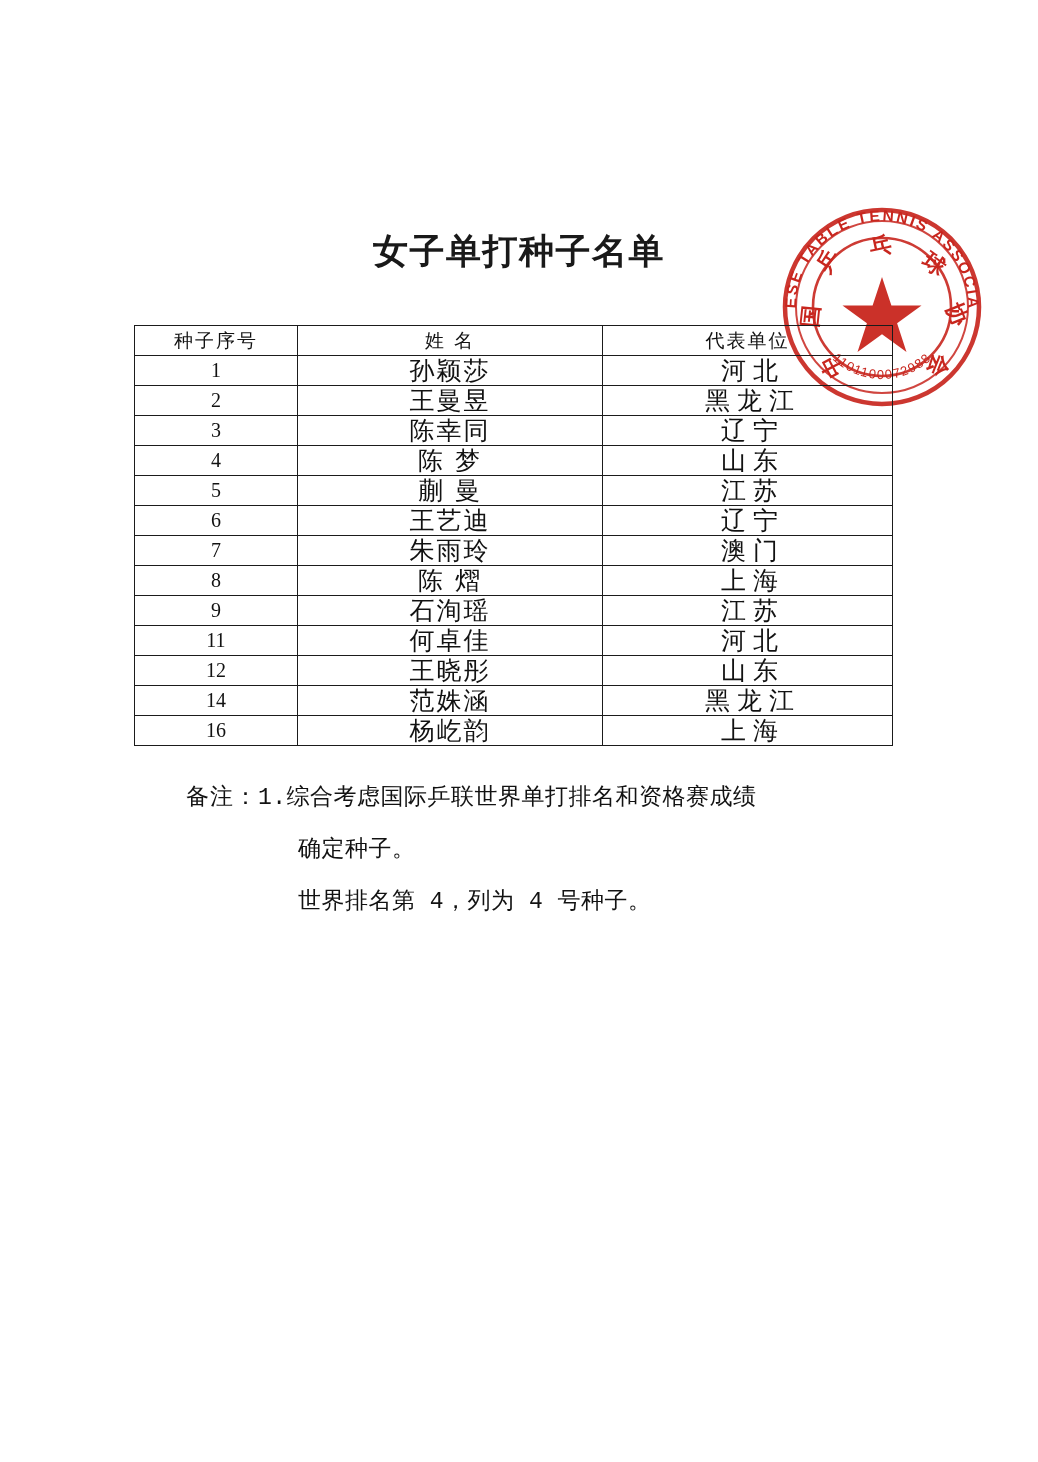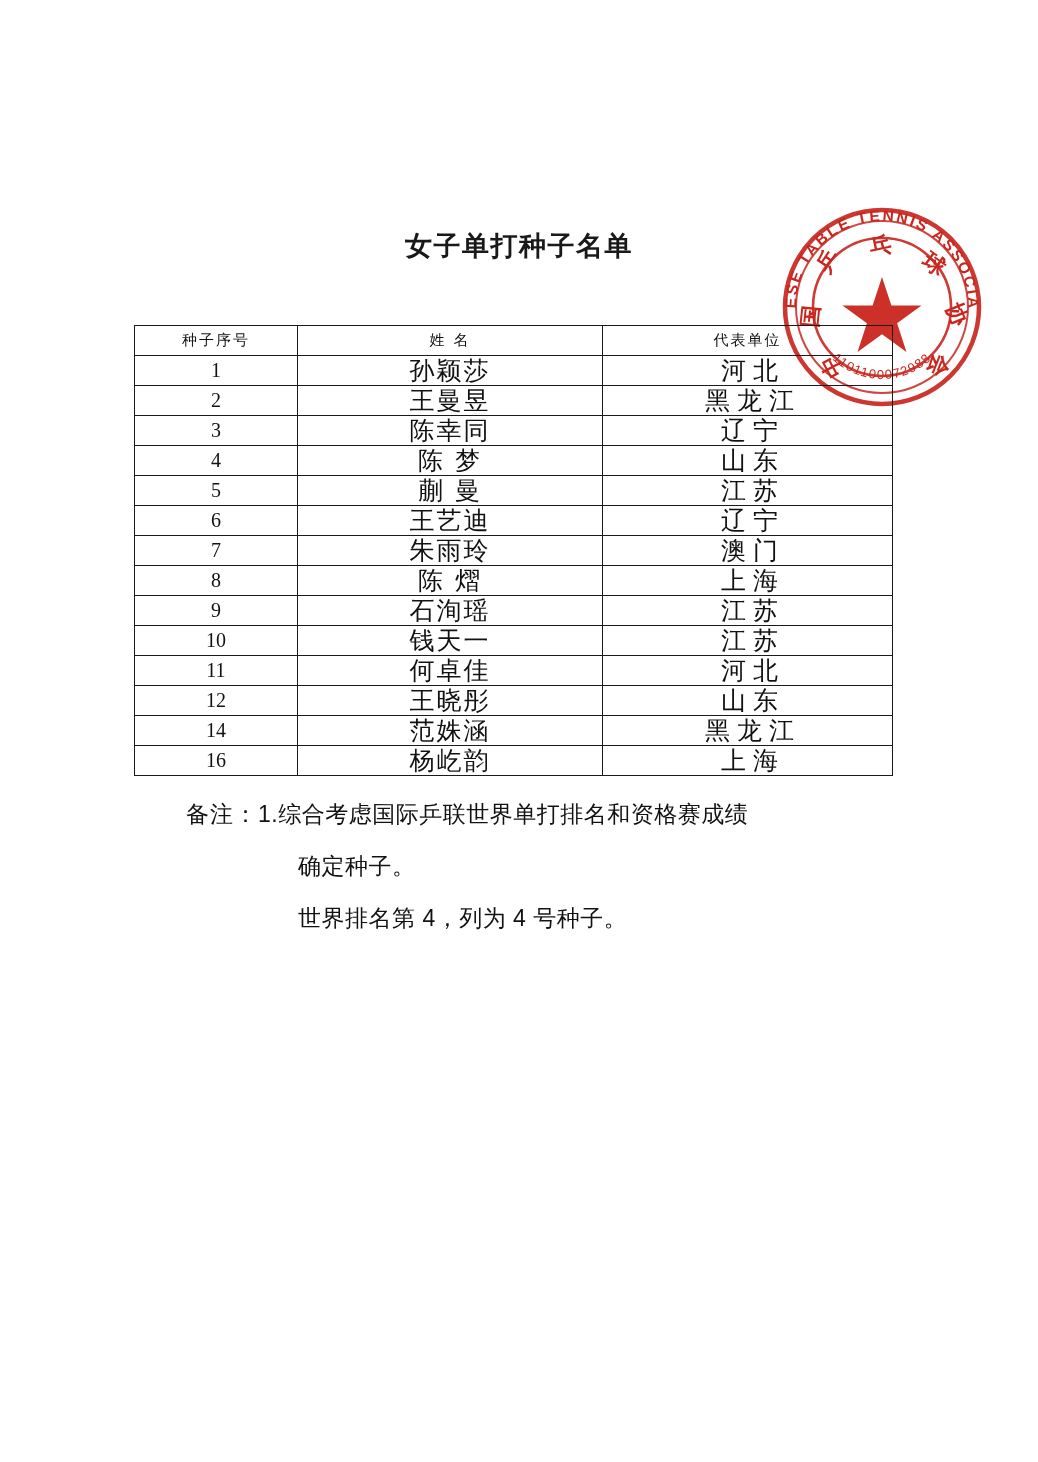--- a/index.html
+++ b/index.html
@@ -24,21 +24,21 @@
 
   
   #doc-title {
     position: absolute;
     left: 0;
     right: 0;
     top: 228px;
     text-align: center;
     font-family: "DejaVu Sans", "Liberation Sans", sans-serif;
     font-weight: bold;
-    font-size: 27px;
+    font-size: 35px;
     letter-spacing: 1.5px;
     color: #191919;
   }
 
   
   #seal {
     position: absolute;
     left: 772px;
     top: 197px;
     width: 220px;
@@ -69,42 +69,42 @@
     text-align: center;
     vertical-align: middle;
     font-weight: normal;
     font-size: 25px;
     font-family: "DejaVu Serif", "Liberation Serif", serif;
     color: #121212;
     background: transparent;
   }
   #seed-table th {
     letter-spacing: 2px;
-    font-size: 15px;
+    font-size: 19px;
   }
   #seed-table td.rank-cell {
     font-family: "Liberation Serif", "DejaVu Serif", serif;
     font-size: 20px;
     letter-spacing: 0;
   }
   #seed-table td.name-cell {
     letter-spacing: 2px;
   }
   #seed-table td.unit-cell {
     letter-spacing: 7px;
     padding-left: 11px;
   }
 
   
   #notes {
     position: absolute;
     left: 186px;
-    top: 788px;
+    top: 772px;
     width: 790px;
-    font-family: Liberation Sans, sans-serif;
+    font-family: Liberation Mono, monospace;
     font-size: 23px;
     line-height: 52px;
     color: #121212;
     letter-spacing: 0.5px;
   }
   .note-row { display: block; white-space: nowrap; }
   .note-indent { display: block; white-space: nowrap; padding-left: 112px; }
   .note-first-label { letter-spacing: 1px; }
 </style>
 </head>
@@ -201,25 +201,20 @@
           <td class="rank-cell">8</td>
           <td class="name-cell">陈 熠</td>
           <td class="unit-cell">上海</td>
         </tr>
         <tr>
           <td class="rank-cell">9</td>
           <td class="name-cell">石洵瑶</td>
           <td class="unit-cell">江苏</td>
         </tr>
         <tr>
-          <td class="rank-cell">10</td>
-          <td class="name-cell">钱天一</td>
-          <td class="unit-cell">江苏</td>
-        </tr>
-        <tr>
           <td class="rank-cell">11</td>
           <td class="name-cell">何卓佳</td>
           <td class="unit-cell">河北</td>
         </tr>
         <tr>
           <td class="rank-cell">12</td>
           <td class="name-cell">王晓彤</td>
           <td class="unit-cell">山东</td>
         </tr>
         <tr>

